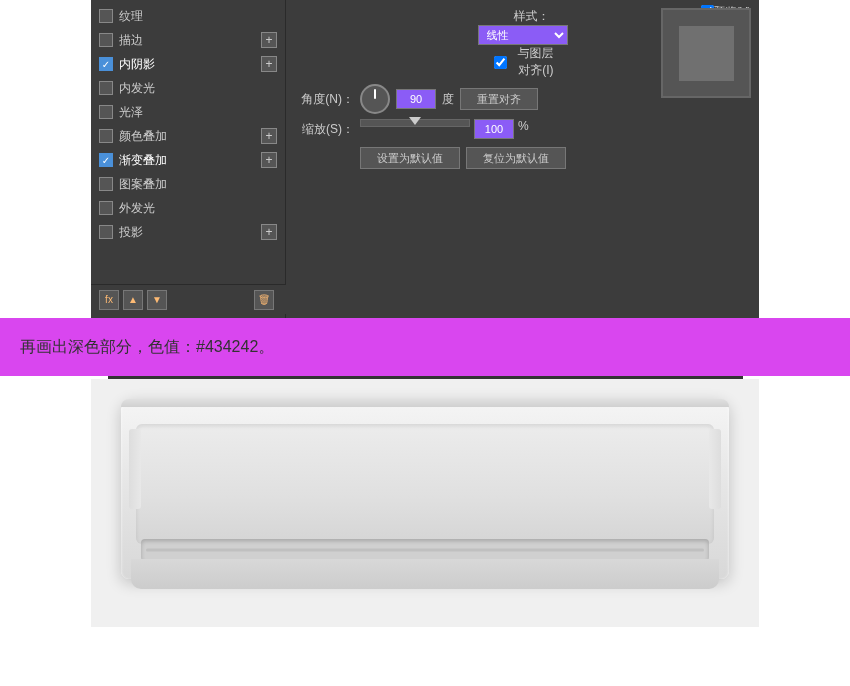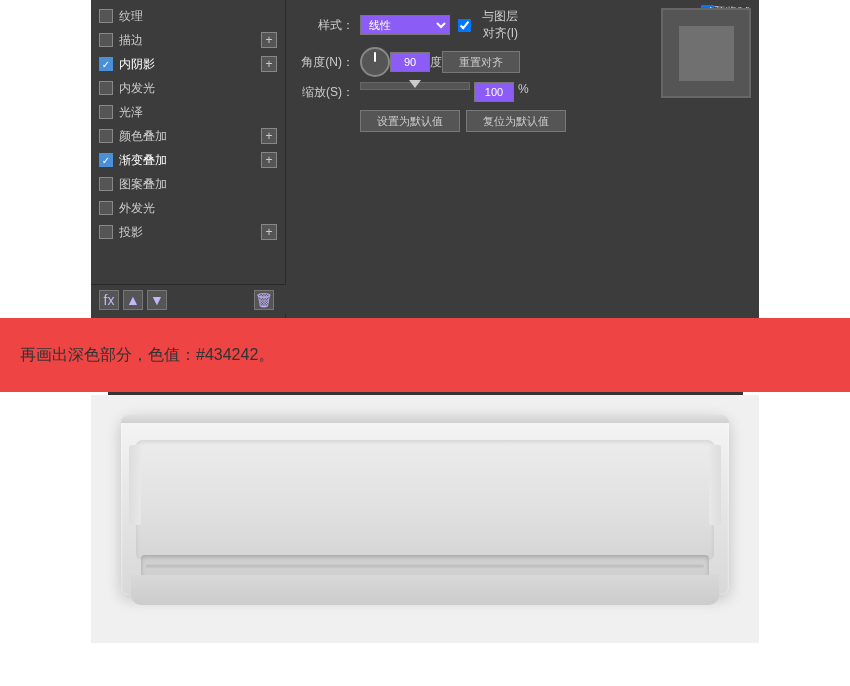--- a/index.html
+++ b/index.html
@@ -125,20 +125,21 @@
       margin-left: 8px;
     }
 
     .checkbox-label input {
       margin-right: 4px;
     }
 
     .angle-section {
       display: flex;
       align-items: center;
+      gap: 6px;
     }
 
     .angle-dial {
       width: 30px;
       height: 30px;
       border-radius: 50%;
       border: 2px solid #888;
       background: #555;
       position: relative;
       display: flex;
@@ -243,33 +244,33 @@
       padding: 4px 8px;
       height: 30px;
       width: 195px;
     }
 
     .toolbar-btn {
       width: 20px;
       height: 20px;
       background: #555;
       border: 1px solid #777;
-      color: #c4b5fd;
-      font-size: 14px;
+      color: #fdba74;
+      font-size: 10px;
       display: flex;
       align-items: center;
       justify-content: center;
       cursor: pointer;
       margin-right: 4px;
     }
 
     
     .description-section {
-      padding: 24px 20px;
-      background: #ef4444;
+      padding: 16px 20px;
+      background: #d946ef;
     }
 
     .description-text {
       font-size: 16px;
       color: #333333;
       line-height: 1.6;
     }
 
     
     .divider-line {
@@ -457,21 +458,21 @@
       </div>
     </div>
 
     <div class="settings-right-content">
 
       <div class="preview-checkbox">
         <input type="checkbox" checked="" style="">
         <span>预览(V)</span>
       </div>
 
-      <div class="settings-row" style="margin-top: 4px;">
+      <div class="settings-row" style="margin-top: 4px; flex-direction: column;">
         <label>样式：</label>
         <select>
           <option>线性</option>
         </select>
         <label class="checkbox-label">
           <input type="checkbox" checked="" style="">
           <span>与图层对齐(I)</span>
         </label>
       </div>
 

